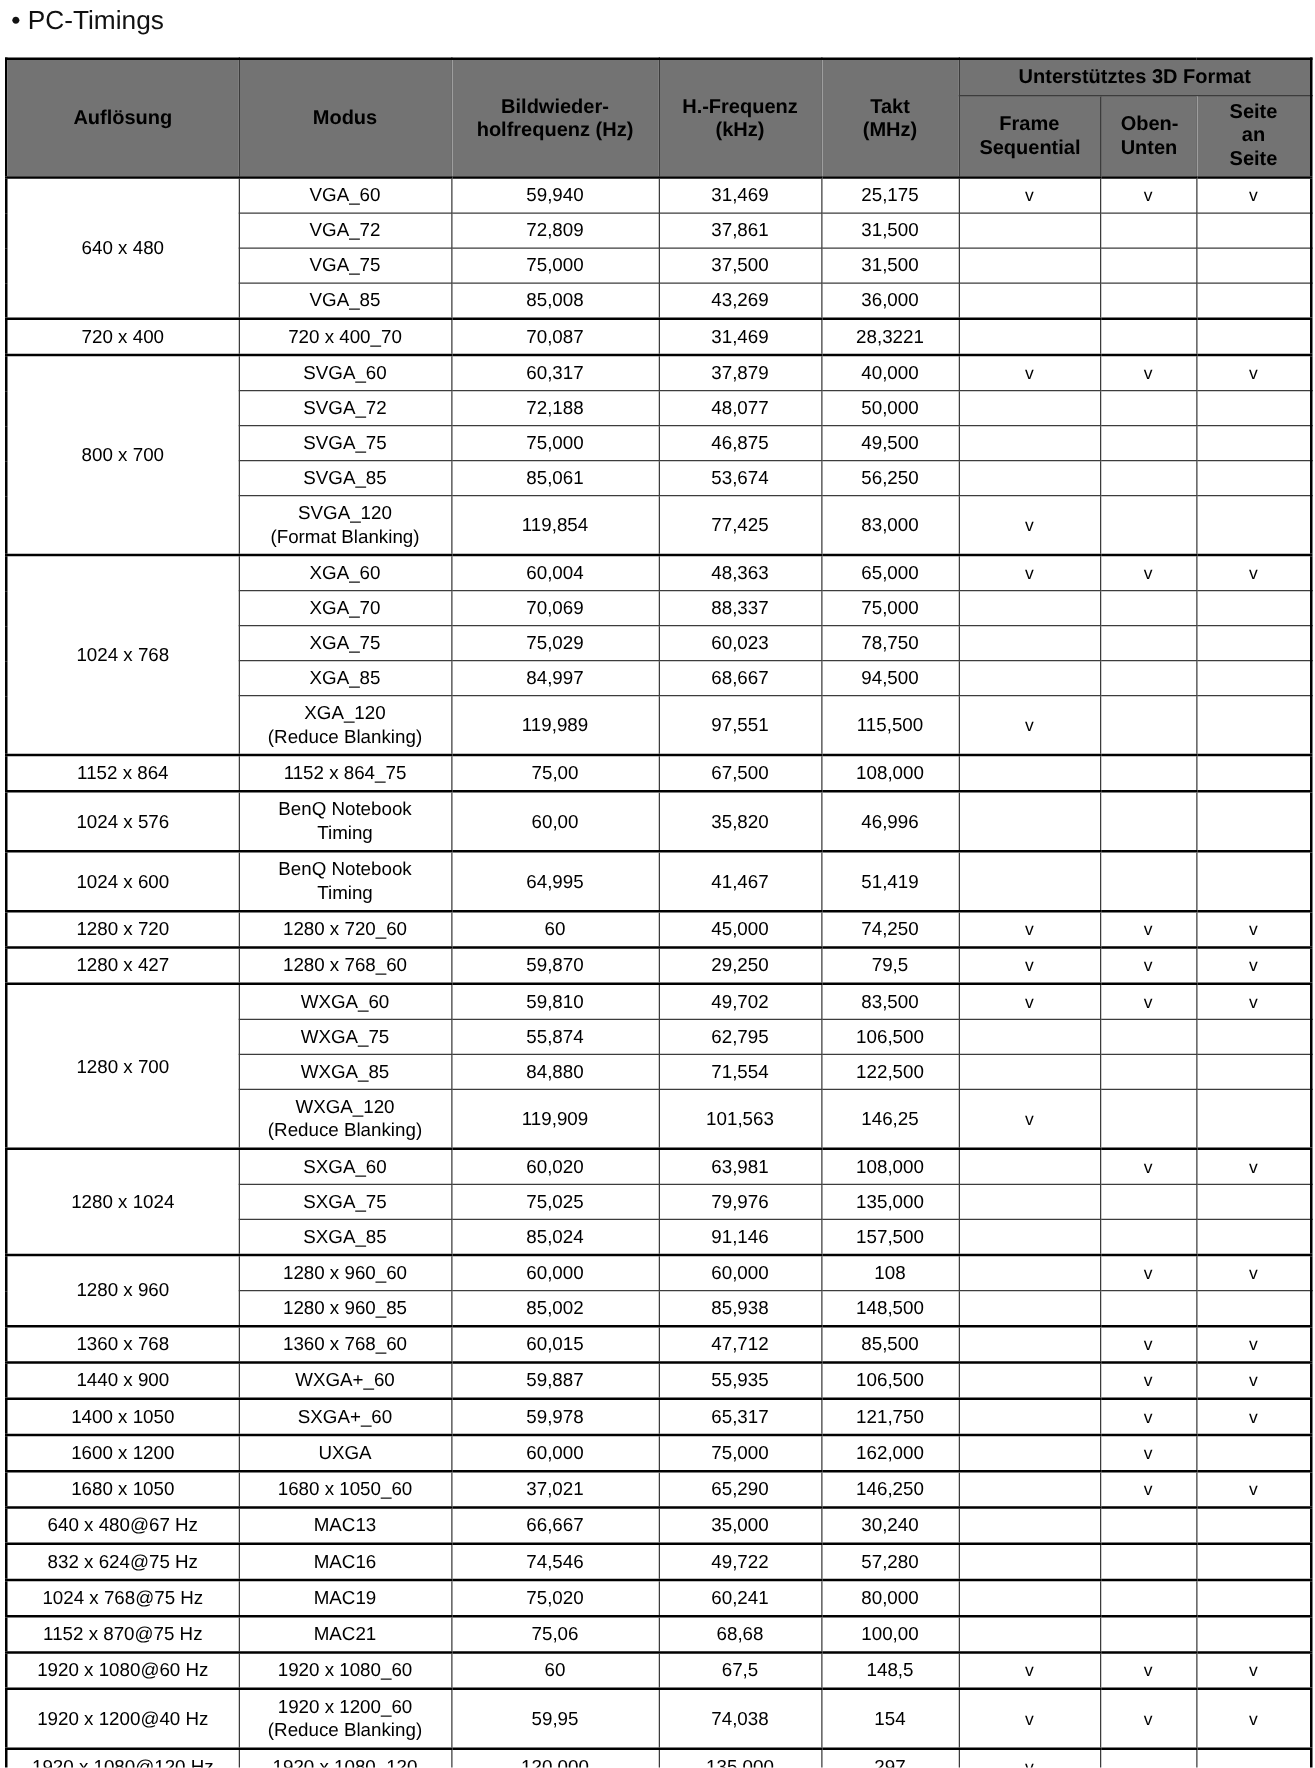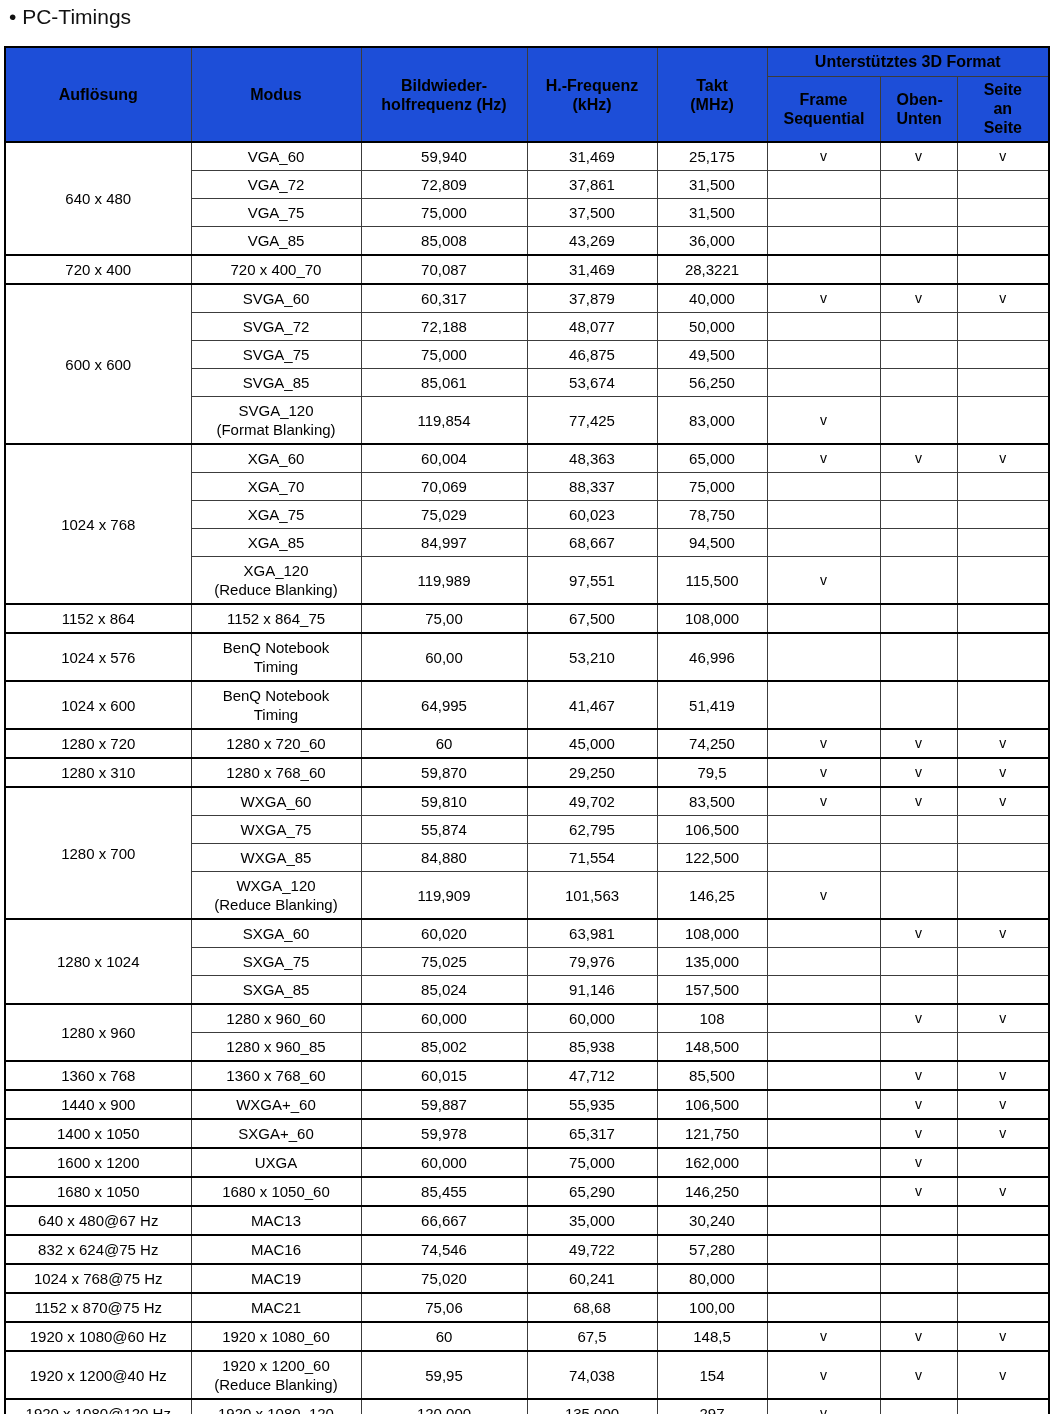--- a/index.html
+++ b/index.html
@@ -28,21 +28,21 @@
     border: 2px solid #000;
   }
   th, td {
     border: 1px solid #3c3c3c;
     text-align: center;
     vertical-align: middle;
     white-space: pre-line;
     overflow: hidden;
   }
   thead th {
-    background: #1d4ed8;
+    background: #737373;
     font-weight: bold;
     font-size: 16px;
     line-height: 19px;
     padding: 2px 16px;
     border-bottom: 2px solid #000;
   }
   thead tr.hdr-top th.span3d { height: 29px; border-bottom: 1px solid #3c3c3c; }
   thead tr.hdr-sub th { height: 66px; }
   tbody td {
     font-size: 15px;
@@ -131,21 +131,21 @@
         <td rowspan="1">720 x 400</td>
         <td>720 x 400_70</td>
         <td>70,087</td>
         <td>31,469</td>
         <td>28,3221</td>
         <td class="chk"></td>
         <td class="chk"></td>
         <td class="chk"></td>
       </tr>
       <tr class="group-start">
-        <td rowspan="5">600 x 600</td>
+        <td rowspan="5">800 x 700</td>
         <td>SVGA_60</td>
         <td>60,317</td>
         <td>37,879</td>
         <td>40,000</td>
         <td class="chk">v</td>
         <td class="chk">v</td>
         <td class="chk">v</td>
       </tr>
       <tr>
         <td>SVGA_72</td>
@@ -239,21 +239,21 @@
         <td>108,000</td>
         <td class="chk"></td>
         <td class="chk"></td>
         <td class="chk"></td>
       </tr>
       <tr class="group-start">
         <td rowspan="1">1024 x 576</td>
         <td>BenQ Notebook
 Timing</td>
         <td>60,00</td>
-        <td>53,210</td>
+        <td>35,820</td>
         <td>46,996</td>
         <td class="chk"></td>
         <td class="chk"></td>
         <td class="chk"></td>
       </tr>
       <tr class="group-start">
         <td rowspan="1">1024 x 600</td>
         <td>BenQ Notebook
 Timing</td>
         <td>64,995</td>
@@ -267,21 +267,21 @@
         <td rowspan="1">1280 x 720</td>
         <td>1280 x 720_60</td>
         <td>60</td>
         <td>45,000</td>
         <td>74,250</td>
         <td class="chk">v</td>
         <td class="chk">v</td>
         <td class="chk">v</td>
       </tr>
       <tr class="group-start">
-        <td rowspan="1">1280 x 310</td>
+        <td rowspan="1">1280 x 427</td>
         <td>1280 x 768_60</td>
         <td>59,870</td>
         <td>29,250</td>
         <td>79,5</td>
         <td class="chk">v</td>
         <td class="chk">v</td>
         <td class="chk">v</td>
       </tr>
       <tr class="group-start">
         <td rowspan="4">1280 x 700</td>
@@ -404,21 +404,21 @@
         <td>60,000</td>
         <td>75,000</td>
         <td>162,000</td>
         <td class="chk"></td>
         <td class="chk">v</td>
         <td class="chk"></td>
       </tr>
       <tr class="group-start">
         <td rowspan="1">1680 x 1050</td>
         <td>1680 x 1050_60</td>
-        <td>85,455</td>
+        <td>37,021</td>
         <td>65,290</td>
         <td>146,250</td>
         <td class="chk"></td>
         <td class="chk">v</td>
         <td class="chk">v</td>
       </tr>
       <tr class="group-start">
         <td rowspan="1">640 x 480@67 Hz</td>
         <td>MAC13</td>
         <td>66,667</td>

